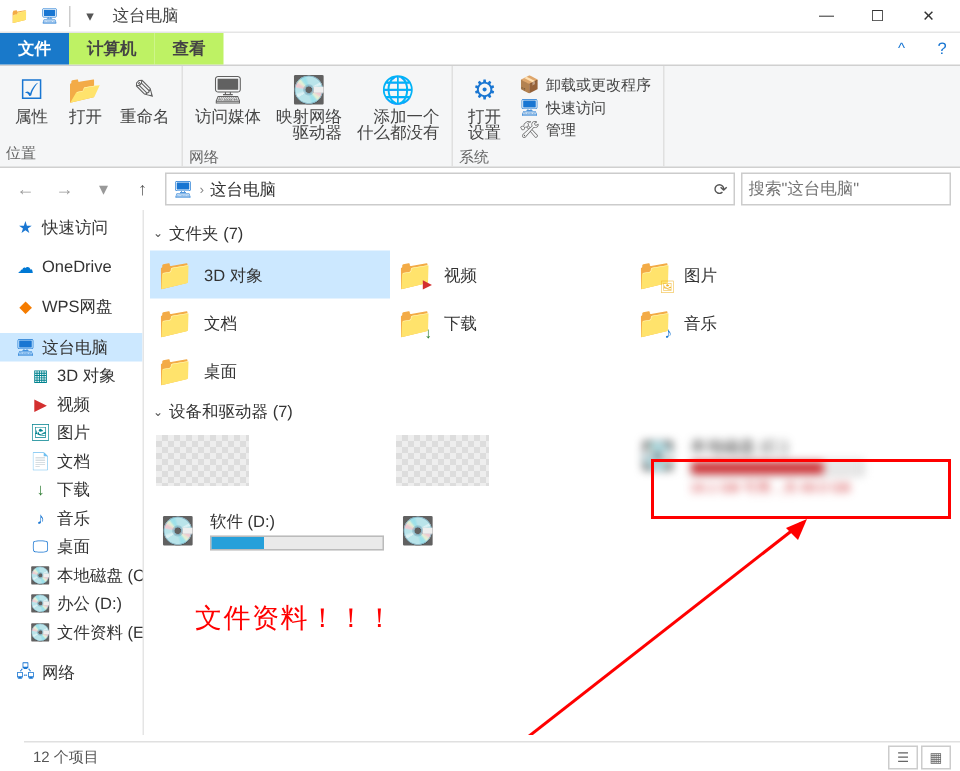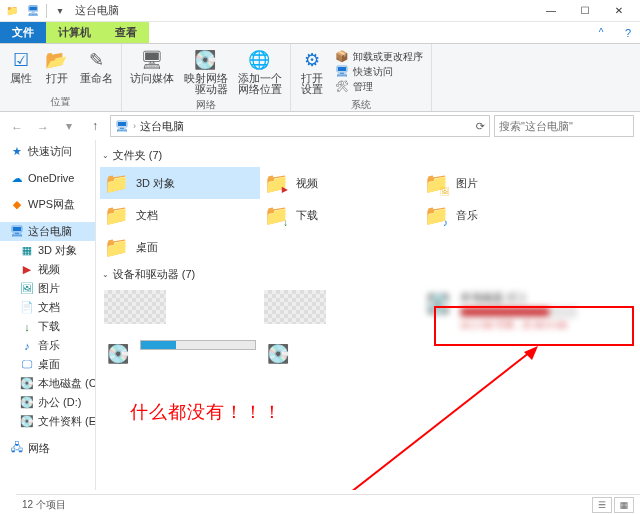--- a/index.html
+++ b/index.html
@@ -25,21 +25,21 @@
 .ribbon-toggle { margin-left: auto; width: 30px; display: flex; align-items: center; justify-content: center; color: #1976d2; font-size: 10px; }
 .help-icon { width: 24px; display: flex; align-items: center; justify-content: center; color: #1976d2; font-size: 11px; }
 
 
 .ribbon { height: 68px; background: #f5f6f7; border-bottom: 1px solid #d0d0d0; display: flex; }
 .ribbon-group { border-right: 1px solid #e0e0e0; display: flex; flex-direction: column; padding: 2px 4px 0; }
 .ribbon-items { display: flex; gap: 2px; flex: 1; }
 .ribbon-btn { display: flex; flex-direction: column; align-items: center; justify-content: flex-start; padding: 2px 4px; gap: 1px; min-width: 34px; }
 .ribbon-btn .ico { width: 24px; height: 24px; display: flex; align-items: center; justify-content: center; font-size: 18px; }
 .ribbon-btn .lbl { font-size: 11px; color: #444; text-align: right; line-height: 11px; white-space: pre; }
-.ribbon-group-label { text-align: center; font-size: 10px; color: #666; padding: 1px 0 2px; }
+.ribbon-group-label { text-align: left; font-size: 10px; color: #666; padding: 1px 0 2px; }
 .split-items { display: flex; flex-direction: column; gap: 1px; justify-content: center; padding: 0 4px; }
 .split-item { display: flex; align-items: center; gap: 4px; font-size: 10px; color: #444; }
 .split-item .mi-ico { width: 14px; height: 14px; display: flex; align-items: center; justify-content: center; font-size: 11px; }
 
 
 .addressbar { height: 28px; display: flex; align-items: center; padding: 3px 6px; gap: 4px; }
 .nav-btn { width: 22px; height: 22px; display: flex; align-items: center; justify-content: center; color: #999; font-size: 12px; border-radius: 2px; }
 .nav-btn.active { color: #555; }
 .breadcrumb { flex: 1; height: 22px; border: 1px solid #ccc; display: flex; align-items: center; padding: 0 4px; gap: 4px; background: #fff; }
 .breadcrumb .pc-mini { color: #1976d2; font-size: 11px; }
@@ -151,21 +151,21 @@
         <span class="lbl">访问媒体</span>
       </div>
       <div class="ribbon-btn">
         <span class="ico c-gray">💽</span>
         <span class="lbl">映射网络
 驱动器</span>
       </div>
       <div class="ribbon-btn">
         <span class="ico c-teal">🌐</span>
         <span class="lbl">添加一个
-网络位置</span>
+什么都没有</span>
       </div>
     </div>
     <div class="ribbon-group-label">网络</div>
   </div>
 
   <div class="ribbon-group">
     <div class="ribbon-items">
       <div class="ribbon-btn">
         <span class="ico c-blue">⚙</span>
         <span class="lbl">打开
@@ -329,39 +329,40 @@
           <span class="drive-name">本地磁盘 (C:)</span>
           <div class="drive-bar">
               <div class="drive-fill warn" style="width:77%"></div>
             </div>
           <span class="drive-free red">16.1 GB 可用，共 69.0 GB</span>
         </div>
       </div>
       <div class="drive-item">
         <span class="drive-ico">💽</span>
         <div class="drive-info">
+          <span class="drive-name">软件 (D:)</span>
           <div class="drive-bar">
               <div class="drive-fill" style="width:31%"></div>
             </div>
         </div>
       </div>
       <div class="drive-item">
         <span class="drive-ico">💽</span>
       </div>
     </div>
 
     <div class="red-box"></div>
     <svg class="red-arrow" width="260" height="210">
       <line x1="0" y1="200" x2="252" y2="3" stroke="#f00" stroke-width="2"></line>
       <polygon points="256,0 242,6 250,14" fill="#f00"></polygon>
     </svg>
   </div>
 </div>
 
-<div class="red-text">什么都没有！！！</div>
+<div class="red-text">文件资料！！！</div>
 
 <div class="statusbar">
   <span>12 个项目</span>
   <div class="views">
     <span class="view-btn">☰</span>
     <span class="view-btn">▦</span>
   </div>
 </div>
 
 </body></html>

